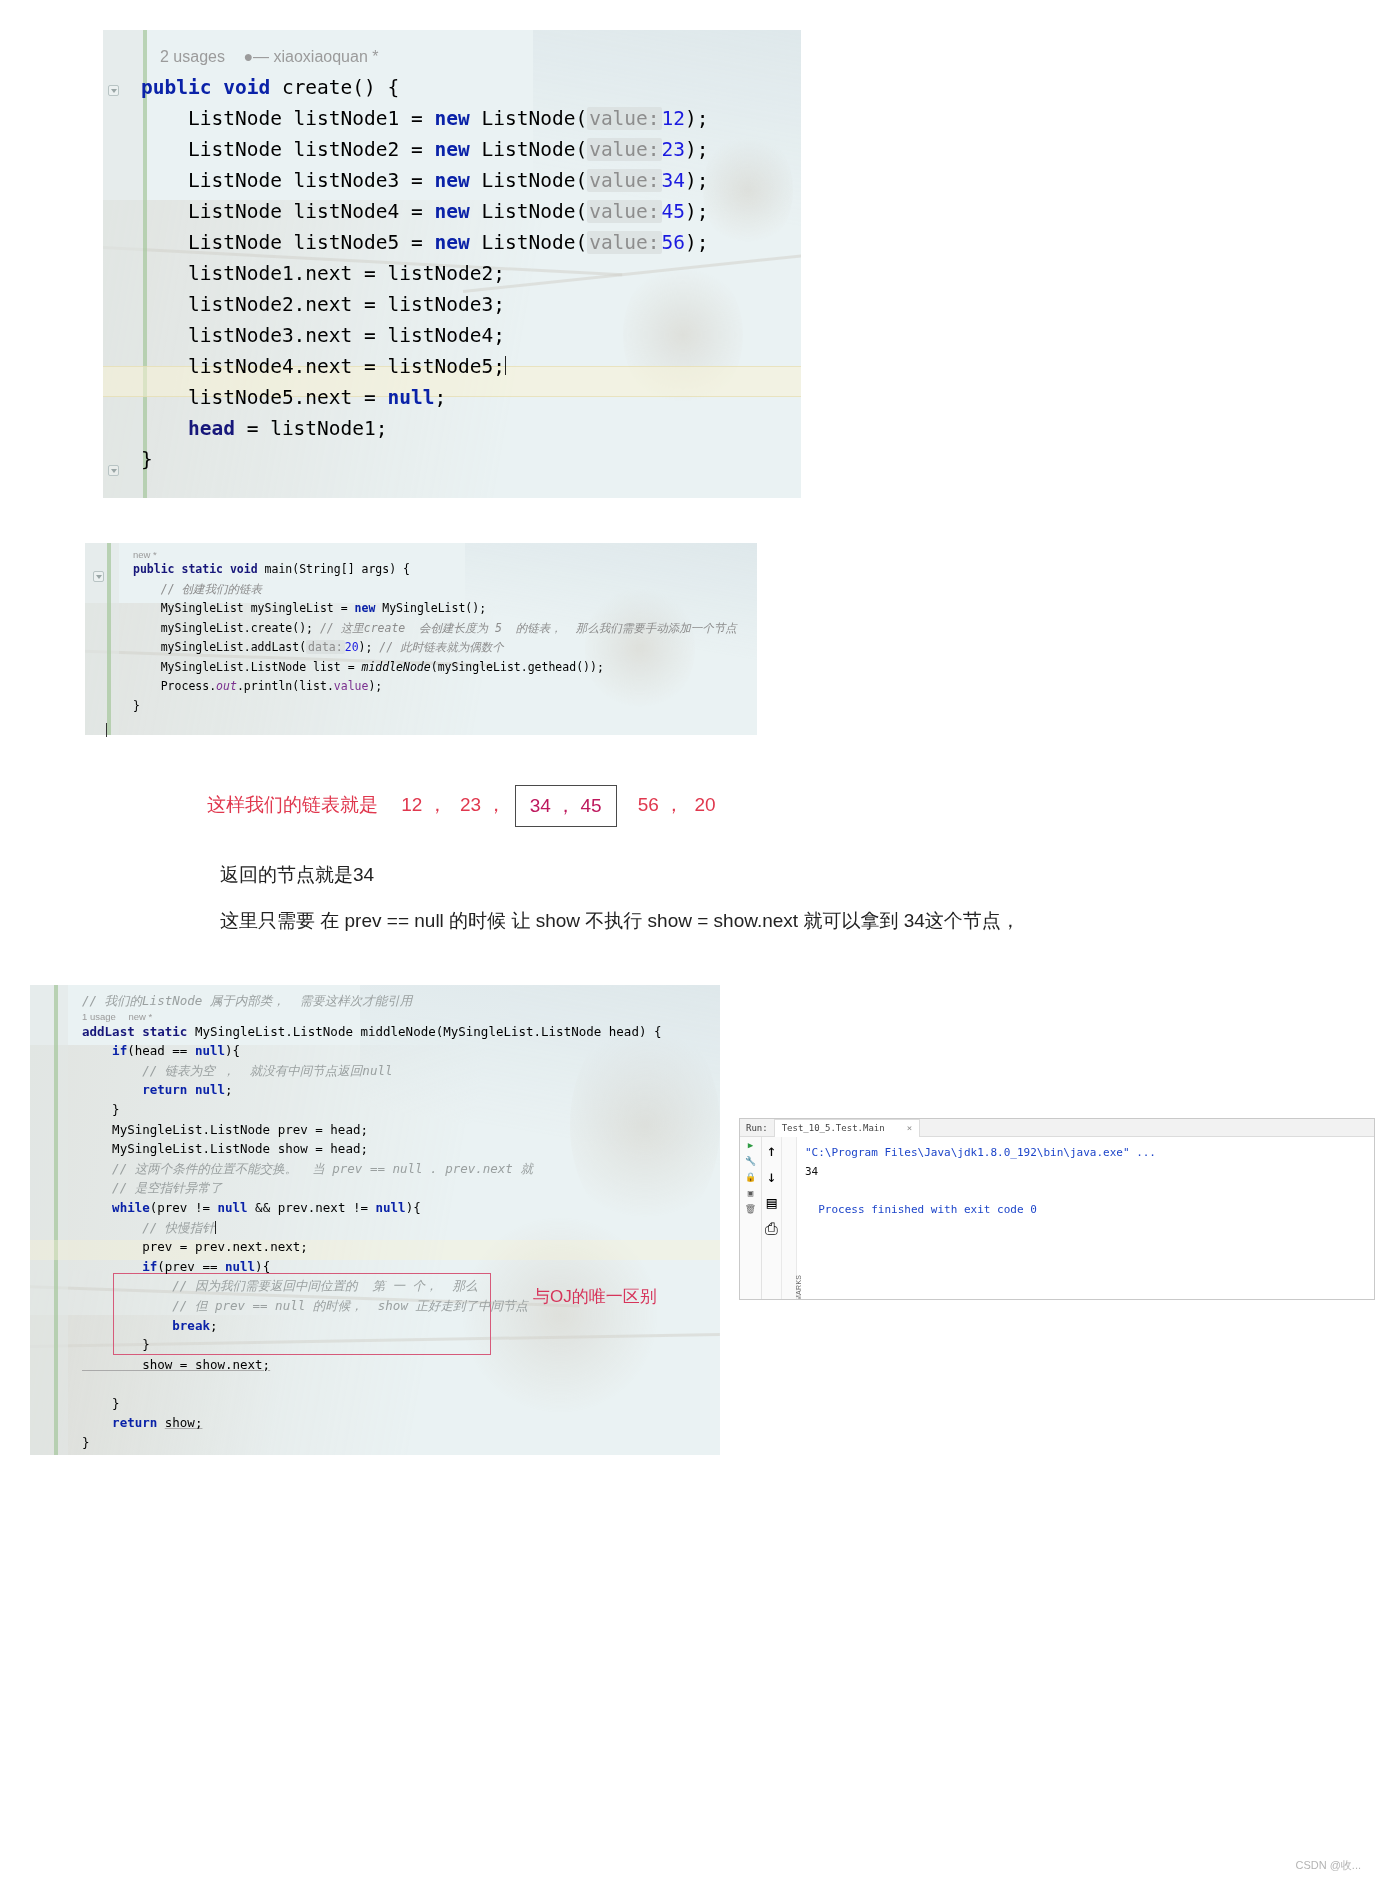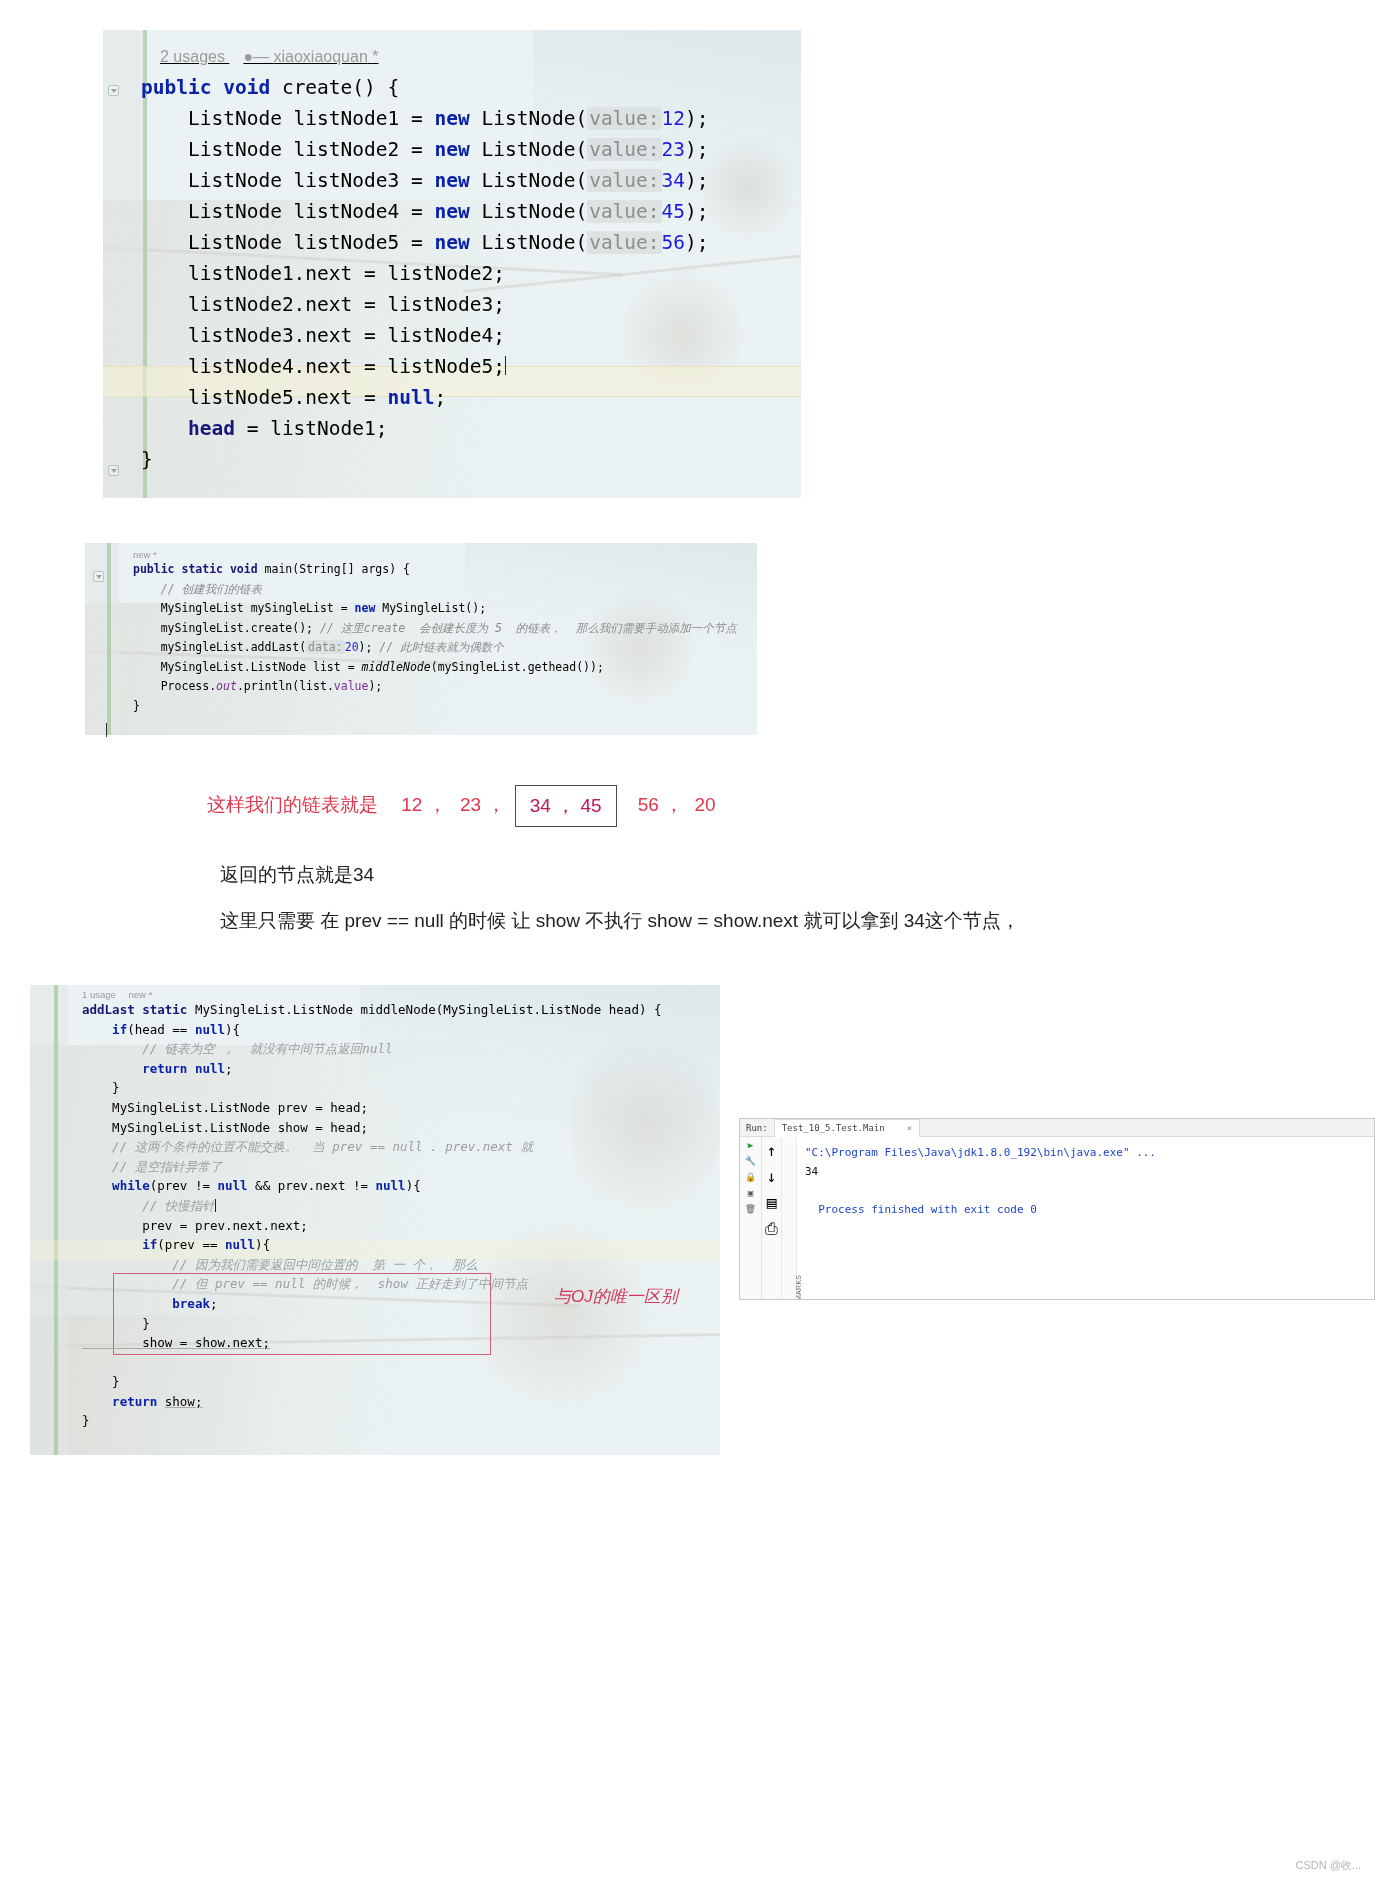--- a/index.html
+++ b/index.html
@@ -64,21 +64,21 @@
   .fold::after {
     content:""; position:absolute; left:2px; top:3px;
     border-left:3px solid transparent; border-right:3px solid transparent;
     border-top:4px solid #9aa6a6;
   }
 
   
   #block1 { left:103px; top:30px; width:698px; height:468px; }
   #block1 .content { padding:18px 0 0 0; }
   #block1 .code { font-size:19.5px; line-height:31px; padding-left:38px; }
-  #block1 .usages { font-size:16px; padding-left:57px; margin-bottom:6px;text-decoration:underline; }
+  #block1 .usages { font-size:16px; padding-left:57px; margin-bottom:6px; }
   #block1 .hlline {
     position:absolute; left:0; right:0; height:31px;
     background:rgba(248,243,214,.55);
     border-top:1px solid rgba(226,217,166,.6);
     border-bottom:1px solid rgba(226,217,166,.6);
   }
 
   
   #block2 { left:85px; top:543px; width:672px; height:192px; }
   #block2 .code { font-size:11.5px; line-height:19.5px; padding-left:48px; }
@@ -283,20 +283,21 @@
     <div class="art-blob" style="left:540px;top:30px;width:150px;height:220px;"></div>
     <div class="art-blob" style="left:430px;top:230px;width:200px;height:200px;"></div>
     <div class="art-b" style="left:330px;top:0;width:360px;height:200px;"></div>
     <div class="art-a" style="left:0;top:330px;width:420px;height:140px;"></div>
   </div>
   <div class="gutter" style="width:38px;"></div>
   <div class="gutter-green" style="left:24px;"></div>
   <div class="hlline" style="top:255px;"></div>
 
   <div class="content">
+    <div class="code" style="padding-top:2px;"><span class="cmt2">// 我们的ListNode 属于内部类，  需要这样次才能引用</span></div>
     <div class="usages">
       <span class="meta">1 usage</span>
       <span class="meta" style="margin-left:10px;">new *</span>
     </div>
     <div class="code"><span class="kw2">addLast static </span><span>MySingleList.ListNode middleNode(MySingleList.ListNode head) {</span>
 <span class="kw">    if</span><span>(head == </span><span class="kw">null</span><span>){</span>
         <span class="cmt2">// 链表为空 ，  就没有中间节点返回null</span>
 <span class="kw">        return </span><span class="kw">null</span><span>;</span>
 <span>    }</span>
 <span>    MySingleList.ListNode prev = head;</span>
@@ -313,21 +314,21 @@
 <span>        }</span>
 <span class="under">        show = show.next;</span>
 
 <span>    }</span>
 <span class="kw">    return </span><span class="under">show;</span>
 <span>}</span></div>
   </div>
   <div class="redbox" style="left:83px;top:288px;width:378px;height:82px;"></div>
 </div>
 
-<div class="annot" style="left:554px;top:1285px;font-style:italic;">与OJ的唯一区别</div>
+<div class="annot" style="left:533px;top:1285px;">与OJ的唯一区别</div>
 
 <div id="console">
   <div class="tabbar">
     <span class="runlabel">Run:</span>
     <span class="tab">
       <span>Test_10_5.Test.Main</span>
       <span class="xmark">×</span>
     </span>
   </div>
   <div class="body">

